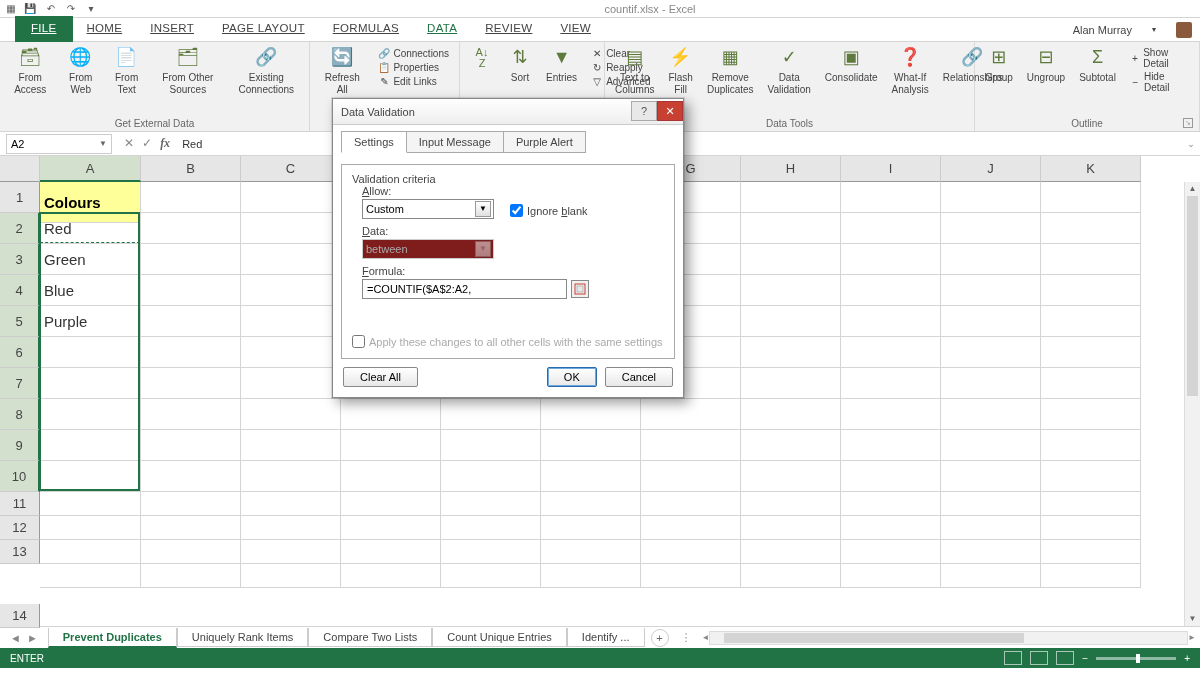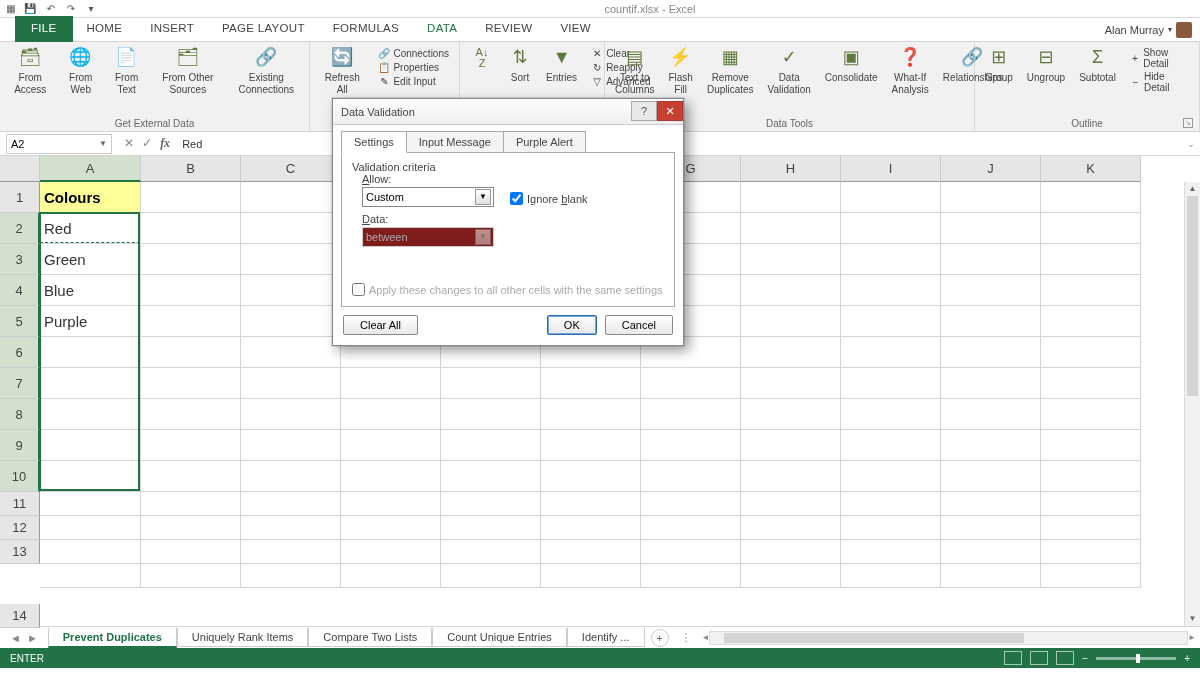--- a/index.html
+++ b/index.html
@@ -5,24 +5,24 @@
 * { margin: 0; padding: 0; box-sizing: border-box; font-family: 'Segoe UI', Tahoma, sans-serif; }
 body { background: #fff; width: 1200px; height: 675px; overflow: hidden; position: relative; font-size: 12px; }
 
 
 .titlebar { height: 18px; background: #fff; border-bottom: 1px solid #d4d4d4; display: flex; align-items: center; padding: 0 4px; gap: 6px; }
 .titlebar .icon-sm { width: 14px; height: 14px; display: inline-flex; align-items: center; justify-content: center; color: #5b5b5b; font-size: 10px; }
 .titlebar .center { flex: 1; text-align: center; color: #888; font-size: 11px; }
 
 
 .ribbon-tabs { height: 24px; display: flex; align-items: center; padding-left: 15px; border-bottom: 1px solid #d4d4d4; background: #fff; }
-.ribbon-tab { padding: 0 14px; height: 28px; line-height: 24px; color: #444; font-size: 11.5px; cursor: pointer; text-transform: uppercase; letter-spacing: 0.3px; }
+.ribbon-tab { padding: 0 14px; height: 28px; line-height: 24px; color: #444; font-size: 11.5px; cursor: pointer; text-transform: uppercase; letter-spacing: 0.3px; text-decoration: underline; }
 .ribbon-tab.file { background: #217346; color: #fff; padding: 0 16px; }
 .ribbon-tab.active { color: #217346; }
-.user-area { margin-left: auto; margin-right: 8px; display: flex; align-items: center; gap: 4px; color: #444; font-size: 11px; }
+.user-area { margin-left: auto; margin-right: 8px; display: flex; align-items: center; gap: 20px; color: #444; font-size: 11px; }
 .user-avatar { width: 16px; height: 16px; background: #8b5a3c; border-radius: 2px; }
 
 
 .ribbon { height: 90px; background: #f1f1f1; border-bottom: 1px solid #d4d4d4; display: flex; position: relative; }
 .ribbon-group { display: flex; flex-direction: column; border-right: 1px solid #d9d9d9; padding: 2px 4px 0; }
 .group-content { flex: 1; display: flex; align-items: flex-start; gap: 2px; }
 .group-label { text-align: center; font-size: 10px; color: #666; padding: 2px 0; position: relative; }
 .group-label .launcher { position: absolute; right: 2px; top: 2px; width: 10px; height: 10px; border: 1px solid #999; font-size: 7px; line-height: 8px; text-align: center; color: #999; }
 .big-btn { display: flex; flex-direction: column; align-items: center; padding: 2px 6px; cursor: pointer; font-size: 10px; color: #444; text-align: center; line-height: 1.2; gap: 2px; }
 .big-btn .ico { width: 24px; height: 24px; display: flex; align-items: center; justify-content: center; font-size: 18px; color: #5f7a3d; }
@@ -76,21 +76,21 @@
 .zoom-slider { width: 80px; height: 3px; background: rgba(255,255,255,0.5); position: relative; }
 .zoom-slider::after { content: ''; position: absolute; left: 50%; top: -3px; width: 4px; height: 9px; background: #fff; }
 
 
 .dialog-shadow { position: absolute; left: 332px; top: 98px; width: 352px; background: #fff; border: 1px solid #888; box-shadow: 5px 5px 12px rgba(0,0,0,0.4), 0 0 0 1px rgba(0,0,0,0.1); font-size: 11px; }
 .dlg-title { height: 26px; background: linear-gradient(#fff, #eee); border-bottom: 1px solid #ccc; display: flex; align-items: center; padding-left: 8px; color: #444; }
 .dlg-title .controls { margin-left: auto; display: flex; }
 .dlg-ctrl { width: 26px; height: 20px; display: flex; align-items: center; justify-content: center; border: 1px solid #aaa; margin-top: -1px; font-size: 11px; }
 .dlg-ctrl.help { background: #e8e8e8; color: #555; }
 .dlg-ctrl.close { background: #c84031; color: #fff; border-color: #a33; }
-.dlg-tabs { display: flex; padding: 6px 8px 0; gap: 0; }
+.dlg-tabs { display: flex; padding: 6px 8px 12px; gap: 0; }
 .dlg-tab { padding: 4px 12px; border: 1px solid #aaa; background: #f4f4f4; color: #444; cursor: pointer; margin-right: -1px; font-size: 11px; }
 .dlg-tab.active { background: #fff; border-bottom: 1px solid #fff; position: relative; z-index: 2; }
 .dlg-body { border: 1px solid #aaa; margin: -1px 8px 8px; padding: 8px 10px 10px; position: relative; z-index: 1; background: #fff; }
 .dlg-body .section-label { color: #444; margin-bottom: 0; }
 .dlg-row { margin-bottom: 6px; }
 .dlg-row label { display: block; color: #444; margin-bottom: 2px; font-size: 11px; }
 .dlg-row label u { text-decoration: underline; }
 .dlg-select { width: 132px; height: 20px; border: 1px solid #888; background: #fff; font-size: 11px; padding: 0 3px; display: flex; align-items: center; justify-content: space-between; }
 .dlg-select.disabled { color: #aaa; border-color: #ccc; background: #7f1d1d; }
 .dlg-select .arrow-btn { width: 16px; height: 16px; border: 1px solid #999; background: linear-gradient(#fff,#e0e0e0); text-align: center; font-size: 8px; line-height: 14px; margin-right: -1px; }
@@ -170,21 +170,21 @@
         <div class="stack-item">
             <span class="ico-sm">🔗</span>
             <span>Connections</span>
           </div>
         <div class="stack-item">
             <span class="ico-sm">📋</span>
             <span>Properties</span>
           </div>
         <div class="stack-item">
             <span class="ico-sm">✎</span>
-            <span>Edit Input</span>
+            <span>Edit Links</span>
           </div>
       </div>
     </div>
     <div class="group-label">Connecti<span class="launcher">↘</span></div>
   </div>
   <div class="ribbon-group" style="width:145px">
     <div class="group-content">
       <div class="big-btn">
           <span class="ico" style="font-size:11px;line-height:1">A↓<br>Z</span>
         </div>
@@ -316,21 +316,21 @@
       <div class="row-h sel" style="height: 31px; line-height: 31px;">7</div>
       <div class="row-h sel" style="height: 31px; line-height: 31px;">8</div>
       <div class="row-h sel" style="height: 31px; line-height: 31px;">9</div>
       <div class="row-h sel" style="height: 31px; line-height: 31px;">10</div>
       <div class="row-h" style="height: 24px; line-height: 24px;">11</div>
       <div class="row-h" style="height: 24px; line-height: 24px;">12</div>
       <div class="row-h" style="height: 24px; line-height: 24px;">13</div>
       <div class="row-h" style="height: 24px; line-height: 24px; margin-top: 40px;">14</div>
     </div>
   <div style="position:absolute;left:40px;top:26px;right:16px;bottom:0" class="cells" id="cellsarea">
-      <div class="cell header-cell" style="left: 0px; top: 0px; width: 101px; height: 31px;">Colours</div>
+      <div class="cell header-cell" style="left: 0px; top: 0px; width: 101px; height: 41px;">Colours</div>
       <div class="cell" style="left: 101px; top: 0px; width: 100px; height: 31px;"></div>
       <div class="cell" style="left: 201px; top: 0px; width: 100px; height: 31px;"></div>
       <div class="cell" style="left: 301px; top: 0px; width: 100px; height: 31px;"></div>
       <div class="cell" style="left: 401px; top: 0px; width: 100px; height: 31px;"></div>
       <div class="cell" style="left: 501px; top: 0px; width: 100px; height: 31px;"></div>
       <div class="cell" style="left: 601px; top: 0px; width: 100px; height: 31px;"></div>
       <div class="cell" style="left: 701px; top: 0px; width: 100px; height: 31px;"></div>
       <div class="cell" style="left: 801px; top: 0px; width: 100px; height: 31px;"></div>
       <div class="cell" style="left: 901px; top: 0px; width: 100px; height: 31px;"></div>
       <div class="cell" style="left: 1001px; top: 0px; width: 100px; height: 31px;"></div>
@@ -548,20 +548,32 @@
         <span>Ignore <u>b</u>lank</span>
       </div>
     </div>
     <div class="dlg-row" style="margin-left:10px">
       <label class="gray"><u>D</u>ata:</label>
       <div class="dlg-select disabled">
         <span>between</span>
         <span class="arrow-btn" style="opacity:0.5">▼</span>
       </div>
     </div>
+    <div class="dlg-row" style="margin-left:10px">
+      <label><u>F</u>ormula:</label>
+      <div class="formula-field">
+        <input type="text" style="position: relative;" value="=COUNTIF($A$2:A2,">
+        <div class="range-btn">
+          <svg viewBox="0 0 12 12">
+              <rect x="1" y="1" width="10" height="10" fill="none" stroke="#c84031" stroke-width="1"></rect>
+              <rect x="3" y="3" width="6" height="6" fill="#e8e8e8" stroke="#888" stroke-width="0.5"></rect>
+            </svg>
+        </div>
+      </div>
+    </div>
     <div style="height:30px"></div>
     <div class="dlg-check">
       <input type="checkbox" style="">
       <span class="gray">Apply these changes to all other cells with the same settings</span>
     </div>
   </div>
   <div class="dlg-footer">
     <button class="dlg-btn">Clear All</button>
     <div class="spacer"></div>
     <button class="dlg-btn primary">OK</button>

